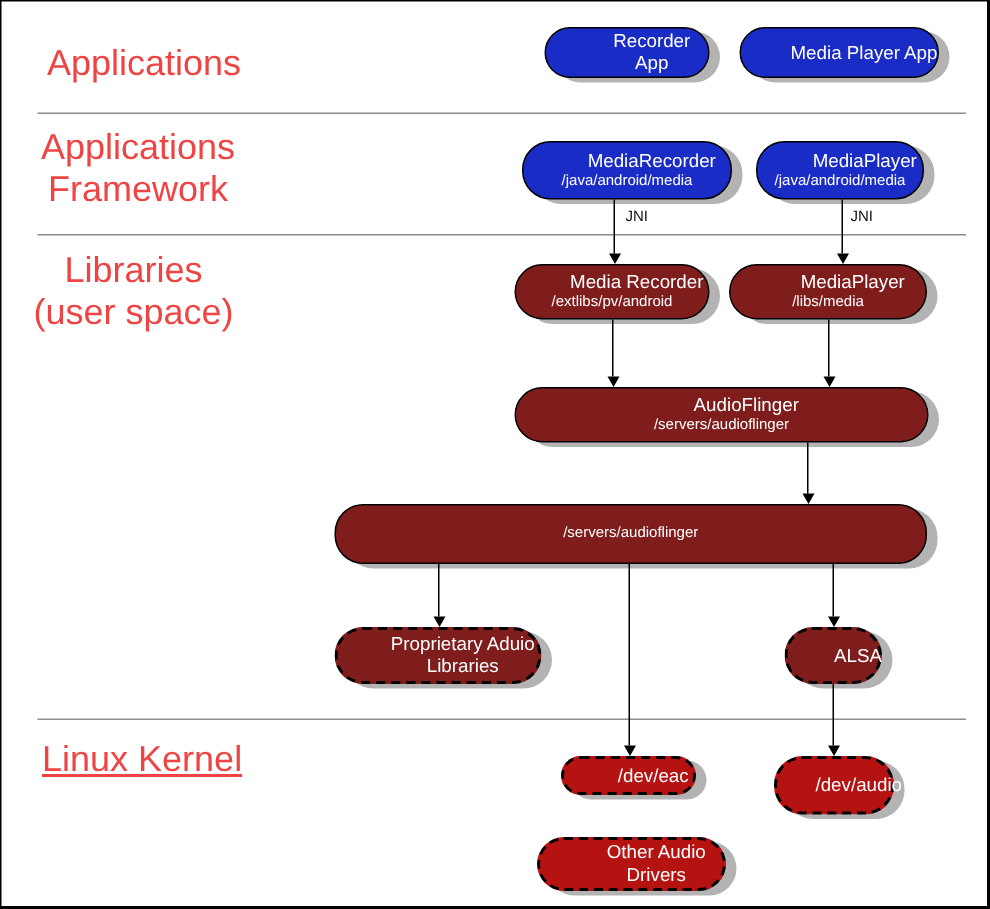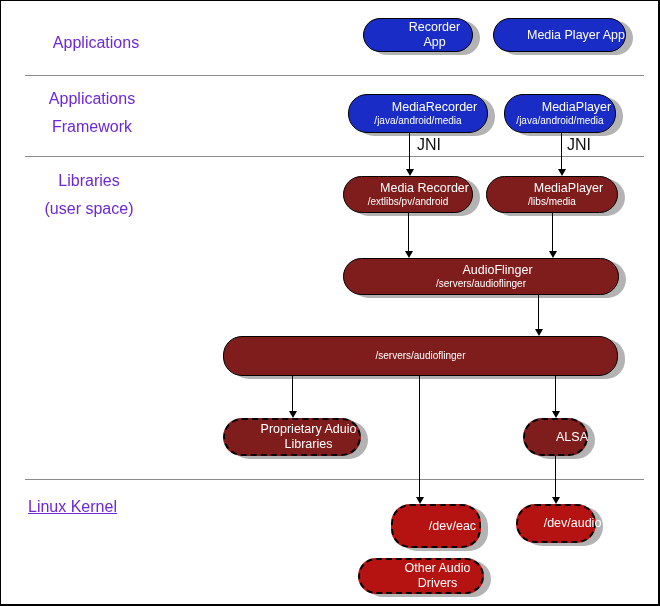--- a/index.html
+++ b/index.html
@@ -12,22 +12,22 @@
     background: #ffffff;
     border: 1px solid #000;
     border-right-width: 2px;
     border-bottom-width: 2px;
     font-family: "Liberation Sans", sans-serif;
     overflow: hidden;
   }
 
   .sec-label {
     position: absolute;
-    color: #6d28d9;
-    font-size: 16px;
+    color: #ef4444;
+    font-size: 24px;
     line-height: 28px;
     white-space: pre-line;
     text-align: center;
   }
 
   .divider {
     position: absolute;
     left: 24px;
     width: 619px;
     height: 1px;
@@ -75,21 +75,21 @@
     width: 0;
     height: 0;
     border-left: 4px solid transparent;
     border-right: 4px solid transparent;
     border-top: 7px solid #000;
   }
 
   .jni {
     position: absolute;
     color: #111111;
-    font-size: 16px;
+    font-size: 10px;
     line-height: 14px;
   }
 </style>
 </head>
 <body>
 
 <div class="canvas">
 
   <div class="sec-label" style="left:20px; top:28px; width:150px;">Applications</div>
   <div class="sec-label" style="left:21px; top:84px; width:140px;">Applications
@@ -153,21 +153,21 @@
   <div class="node green dashed" style="left:222px; top:417px; width:138px; height:38px;">
     <span class="t">Proprietary Aduio
 Libraries</span>
   </div>
   <div class="node green dashed" style="left:522px; top:417px; width:65px; height:38px;">
     <span class="t">ALSA</span>
   </div>
 
   <div class="arrow" style="left:554px; top:455px; height:41px;"></div>
 
-  <div class="node red dashed" style="left:390px; top:503px; width:90px; height:44px;">
+  <div class="node red dashed" style="left:373px; top:503px; width:90px; height:26px;">
     <span class="t">/dev/eac</span>
   </div>
   <div class="node red dashed" style="left:515px; top:503px; width:80px; height:39px;text-align:right;">
     <span class="t">/dev/audio</span>
   </div>
   <div class="node red dashed" style="left:357px; top:557px; width:126px; height:36px;">
     <span class="t">Other Audio Drivers</span>
   </div>
 
 </div>

